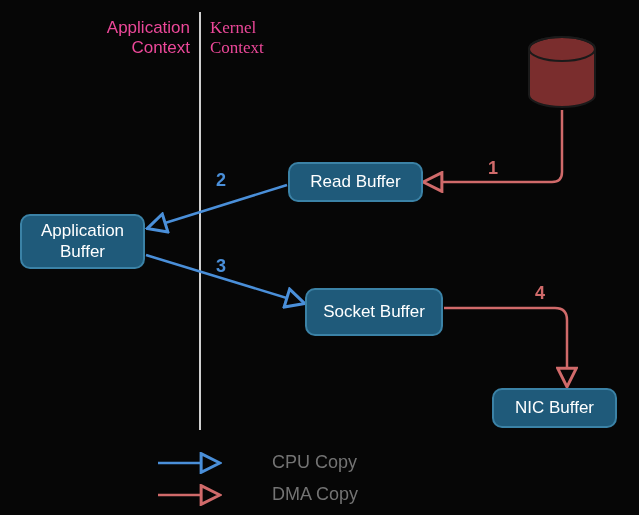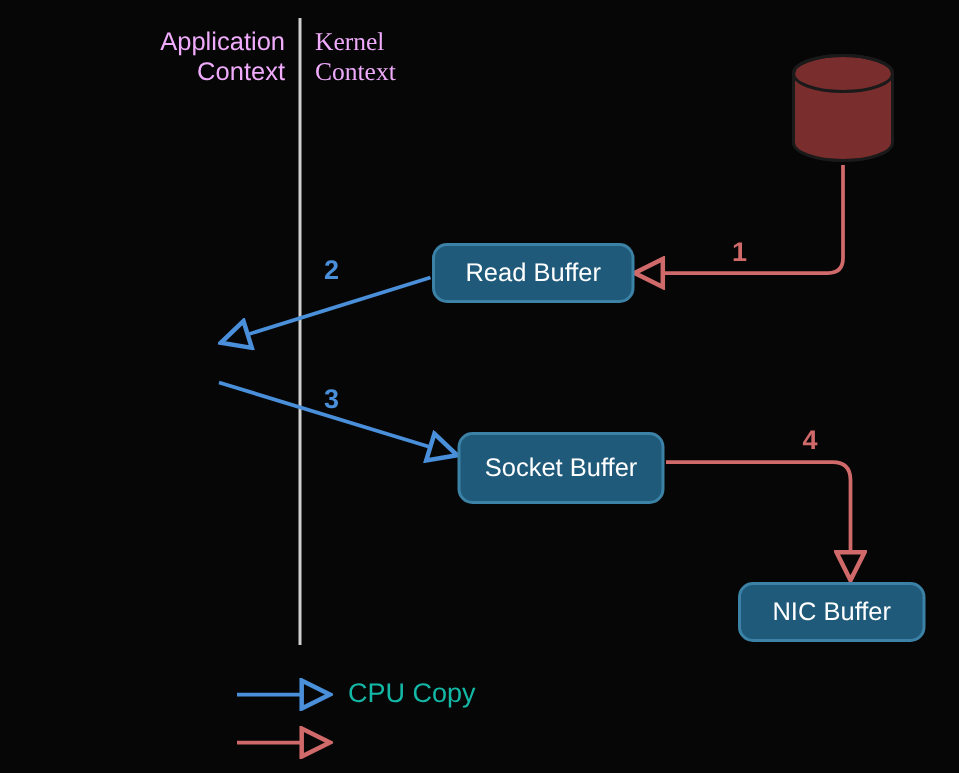--- a/index.html
+++ b/index.html
@@ -34,37 +34,38 @@
     align-items: center;
     justify-content: center;
     text-align: center;
     font-size: 17px;
     line-height: 1.2;
     padding: 14px 6px;
     box-sizing: border-box;
   }
   .ctx-label {
     position: absolute;
-    color: #f0abfc;
+    color: #ec4899;
     font-size: 17px;
     line-height: 1.2;
     text-align: center;
     white-space: pre;
   }
   .step-label {
     position: absolute;
     font-size: 18px;
     font-weight: bold;
   }
   .step-blue { color: #4a8fd9; }
   .step-red  { color: #d06a6a; }
   .legend-label {
     position: absolute;
     font-size: 18px;
-    color: #14b8a6;
+    color: #737373;
+    margin-left: 40px;
   }
   .cyl {
     position: absolute;
   }
 </style>
 </head>
 <body>
 
 <div class="canvas">
 
@@ -98,27 +99,30 @@
 Context</div>
 
   <div class="cyl" style="left:527px; top:35px; width:70px; height:74px;">
     <svg viewBox="0 0 70 74" width="70" height="74">
       <ellipse cx="35" cy="14" rx="33" ry="12" fill="#7a2d2d" stroke="#1a1a1a" stroke-width="2"></ellipse>
       <path d="M2 14 L2 60 A33 12 0 0 0 68 60 L68 14" fill="#7a2d2d" stroke="#1a1a1a" stroke-width="2"></path>
       <ellipse cx="35" cy="14" rx="33" ry="12" fill="none" stroke="#1a1a1a" stroke-width="2"></ellipse>
     </svg>
   </div>
 
+  <div class="box" style="left:20px;  top:214px; width:125px; height:55px;">Application
+Buffer</div>
 
   <div class="box" style="left:288px; top:162px; width:135px; height:40px;">Read Buffer</div>
 
   <div class="box" style="left:305px; top:288px; width:138px; height:48px;">Socket Buffer</div>
 
   <div class="box" style="left:492px; top:388px; width:125px; height:40px;">NIC Buffer</div>
 
   <div class="step-label step-red" style="left:488px; top:158px;">1</div>
   <div class="step-label step-blue" style="left:216px; top:170px;">2</div>
   <div class="step-label step-blue" style="left:216px; top:256px;">3</div>
   <div class="step-label step-red" style="left:535px; top:283px;">4</div>
 
   <div class="legend-label" style="left:232px; top:452px;">CPU Copy</div>
+  <div class="legend-label" style="left:232px; top:484px;">DMA Copy</div>
 
 </div>
 
 </body></html>

